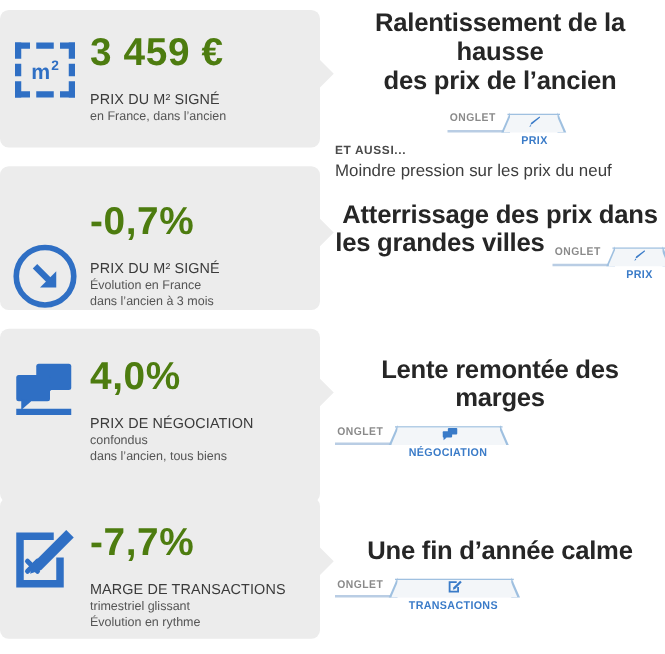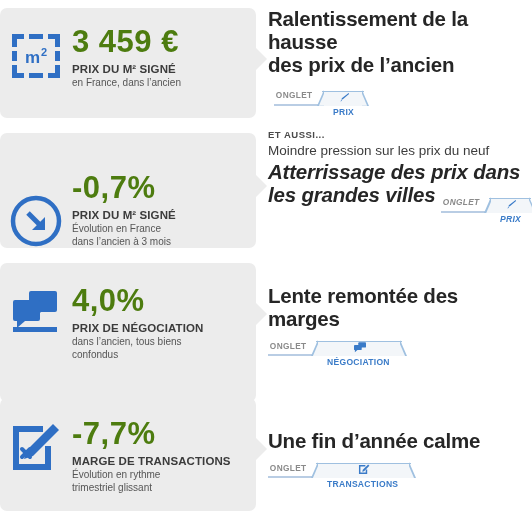--- a/index.html
+++ b/index.html
@@ -42,23 +42,23 @@
     color:#4d7c0f;
     font-size:31px;
     line-height:1.04;
     font-weight:700;
     letter-spacing:.5px;
     white-space:nowrap;
   }
   .stat-label{
     color:#3b3b3b;
     font-size:11.5px;
-    font-weight:bold;
+    font-weight:normal;
     letter-spacing:.1px;
-    margin-top:5px;
+    margin-top:16px;
     white-space:nowrap;
   }
   .stat-sub{
     color:#555555;
     font-size:10px;
     line-height:1.3;
     margin-top:1px;
   }
   .stat-sub div{white-space:nowrap;}
 
@@ -67,20 +67,21 @@
     flex:1 1 auto;
     padding-left:12px;
     box-sizing:border-box;
   }
   .headline{
     color:#262626;
     font-size:20.5px;
     font-weight:bold;
     line-height:1.12;
     letter-spacing:-.2px;
+    text-align:center;
   }
   .headline .hl-line{display:block;}
   .headline .hl-inline{display:inline;}
 
   .tabrow{display:inline-flex;align-items:flex-end;vertical-align:-3px;margin-left:6px;}
   .tabrow.block{display:flex;margin-left:0;margin-top:4px;}
 
   .onglet-wrap{position:relative;padding-bottom:3px;}
   .onglet{
     color:#8a8a8a;
@@ -131,21 +132,21 @@
   .badge .bico{position:relative;z-index:3;display:inline-flex;align-items:center;}
   .badge .inner-mask{
     content:"";position:absolute;left:-3px;right:-3px;top:0;bottom:0;
     background:#f3f6f9;
     z-index:1;
     clip-path:polygon(6px 0, calc(100% - 6px) 0, 100% 100%, 0 100%);
   }
 
   .etaussi-label{
     color:#4a4a4a;font-size:9.5px;font-weight:bold;letter-spacing:.5px;
-    margin-top:23px;
+    margin-top:9px;
   }
   .etaussi-text{
     color:#3d3d3d;font-size:13.5px;margin-top:3px;line-height:1.25;
   }
 </style>
 </head>
 <body>
 
 <div class="page">
 
@@ -216,21 +217,21 @@
       <div class="stat">
         <div class="stat-value">-0,7%</div>
         <div class="stat-label">PRIX DU M² SIGNÉ</div>
         <div class="stat-sub">
           <div>Évolution en France</div>
           <div>dans l’ancien à 3 mois</div>
         </div>
       </div>
     </div>
 
-    <div class="right" style="padding-top:28px;font-style:italic;">
+    <div class="right" style="padding-top:28px;">
       <div class="headline">
         <span class="hl-line">Atterrissage des prix dans</span>
         <span class="hl-inline">les grandes villes</span><span class="tabrow">
             <span class="onglet-wrap"><span class="onglet">ONGLET</span></span>
             <span class="badge">
               <span class="inner-mask"></span>
               <span class="bico">
                 <svg width="11" height="11" viewBox="0 0 12 12">
                   <path d="M10.5 1.2 L11 2.2 L4.2 7.8 L2.6 8.4 L3.1 6.8 Z" fill="#3a7bc8"></path>
                   <path d="M2.4 8.7 L1.6 10.4 L3.4 9.6 Z" fill="#3a7bc8"></path>
@@ -254,22 +255,22 @@
             <rect x="4" y="11" width="27" height="21" rx="2"></rect>
             <path d="M8 30 L8 39 L16 32 Z"></path>
             <rect x="4" y="38" width="44" height="5"></rect>
           </g>
         </svg>
       </div>
       <div class="stat">
         <div class="stat-value">4,0%</div>
         <div class="stat-label">PRIX DE NÉGOCIATION</div>
         <div class="stat-sub">
+          <div>confondus</div>
           <div>dans l’ancien, tous biens</div>
-          <div>confondus</div>
         </div>
       </div>
     </div>
 
     <div class="right" style="padding-top:22px;">
       <div class="headline">
         <span class="hl-line">Lente remontée des marges</span>
       </div>
       <div class="tabrow block">
           <span class="onglet-wrap"><span class="onglet">ONGLET</span></span>
@@ -301,22 +302,22 @@
           <g stroke="#2f6fc4" stroke-width="4" stroke-linecap="round">
             <path d="M13 27 L21 35"></path>
               <path d="M21 27 L13 35"></path>
           </g>
         </svg>
       </div>
       <div class="stat">
         <div class="stat-value">-7,7%</div>
         <div class="stat-label">MARGE DE TRANSACTIONS</div>
         <div class="stat-sub">
+          <div>trimestriel glissant</div>
           <div>Évolution en rythme</div>
-          <div>trimestriel glissant</div>
         </div>
       </div>
     </div>
 
     <div class="right" style="padding-top:32px;">
       <div class="headline">
         <span class="hl-line">Une fin d’année calme</span>
       </div>
       <div class="tabrow block">
           <span class="onglet-wrap"><span class="onglet">ONGLET</span></span>

